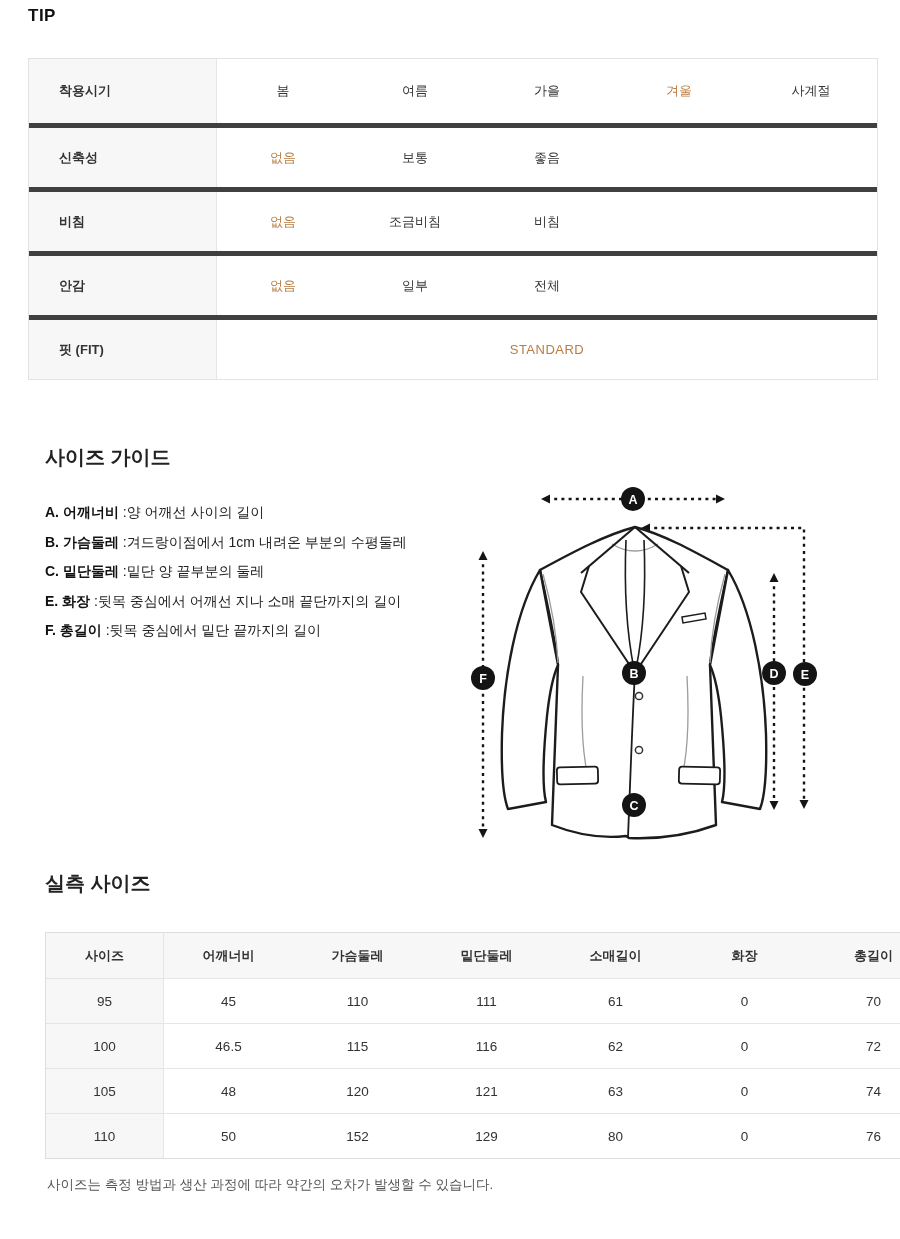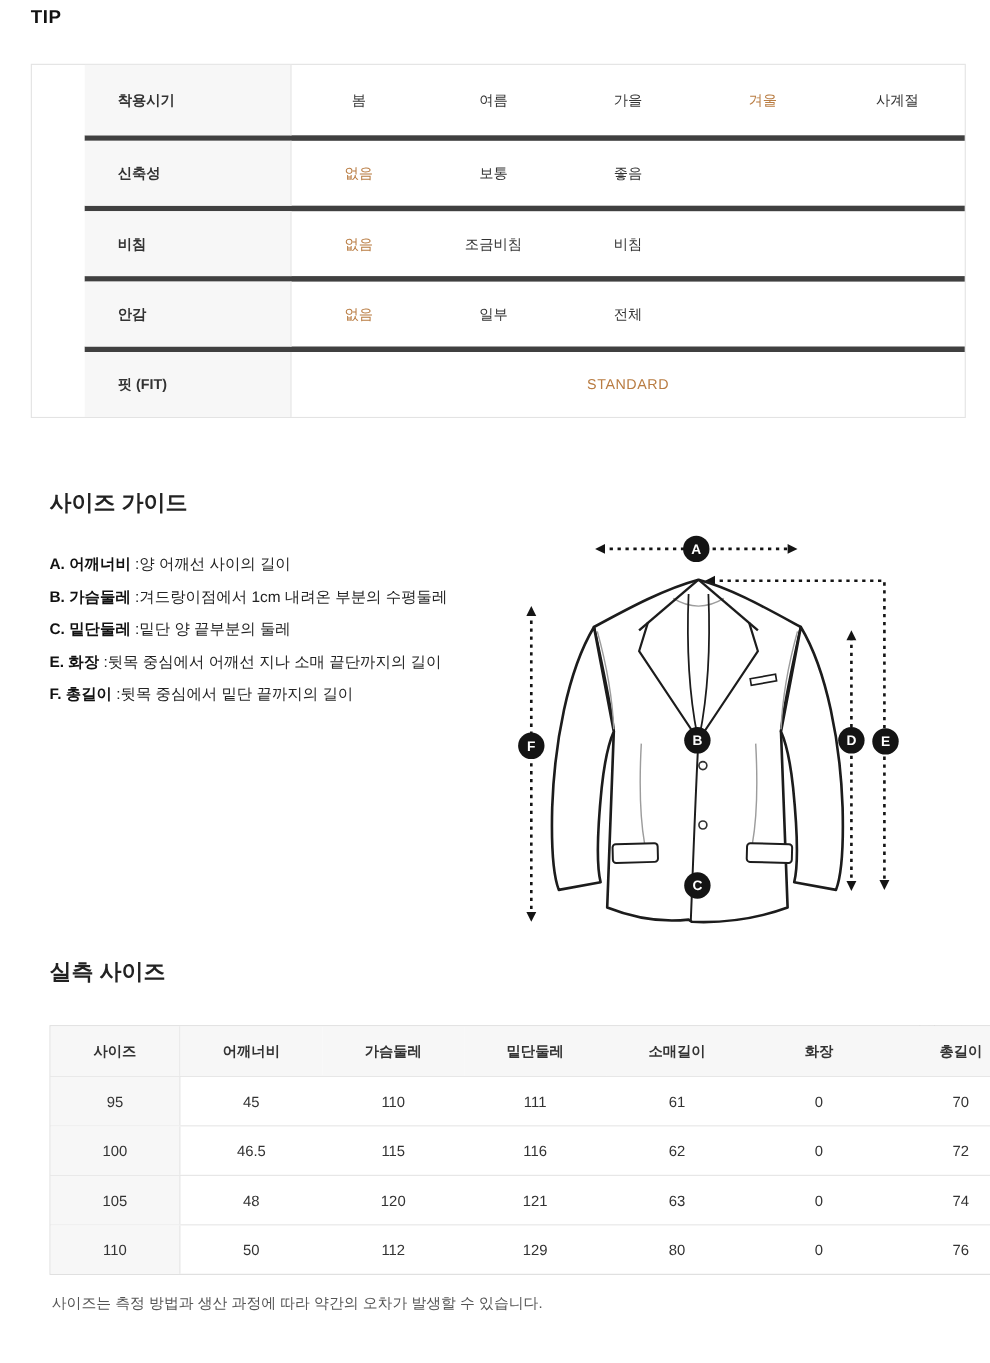--- a/index.html
+++ b/index.html
@@ -5,21 +5,21 @@
   * { margin:0; padding:0; box-sizing:border-box; }
   html,body { background:#ffffff; }
   body { font-family:"Liberation Sans","DejaVu Sans",sans-serif; color:#222; }
   #canvas { position:relative; width:900px; height:1239px; background:#fff; overflow:hidden;border-radius:28px; }
 
   .corner-mark { position:absolute; left:-2px; top:-4px; width:7px; height:14px; background:#111; transform:rotate(38deg); }
 
   
   .tip-title { position:absolute; left:28px; top:6px; font-size:17px; font-weight:700; color:#111; letter-spacing:.5px; }
 
-  .tip-table { position:absolute; left:28px; top:58px; width:850px; border:1px solid #e3e3e3; background:#fff;padding-left:48px; }
+  .tip-table { position:absolute; left:28px; top:58px; width:850px; border:1px solid #e3e3e3; background:#fff; }
   .tip-row { display:grid; grid-template-columns:188px repeat(5,1fr); height:64px; border-top:5px solid #404040; }
   .tip-row:first-child { border-top:none; }
   .tip-label { background:#f7f7f7; border-right:1px solid #e6e6e6; display:flex; align-items:center; padding-left:30px; font-size:13px; font-weight:700; color:#333; }
   .tip-cell { display:flex; align-items:center; justify-content:center; font-size:13px; color:#333; }
   .tip-cell.hl { color:var(--accent); }
   .tip-cell.span-all { grid-column:2 / 7; letter-spacing:.5px; }
 
   
   .guide-title { position:absolute; left:45px; top:444px; font-size:20px; font-weight:700; color:#222; }
   .guide-list { position:absolute; left:45px; top:498px; width:400px; list-style:none; }
@@ -210,21 +210,21 @@
         <div class="size-cell">48</div>
         <div class="size-cell">120</div>
         <div class="size-cell">121</div>
         <div class="size-cell">63</div>
         <div class="size-cell">0</div>
         <div class="size-cell">74</div>
       </div>
       <div class="size-row">
         <div class="size-cell c0">110</div>
         <div class="size-cell">50</div>
-        <div class="size-cell">112</div>
+        <div class="size-cell">152</div>
         <div class="size-cell">129</div>
         <div class="size-cell">80</div>
         <div class="size-cell">0</div>
         <div class="size-cell">76</div>
       </div>
     </div>
   <div class="footnote">사이즈는 측정 방법과 생산 과정에 따라 약간의 오차가 발생할 수 있습니다.</div>
 
 </div>
 

